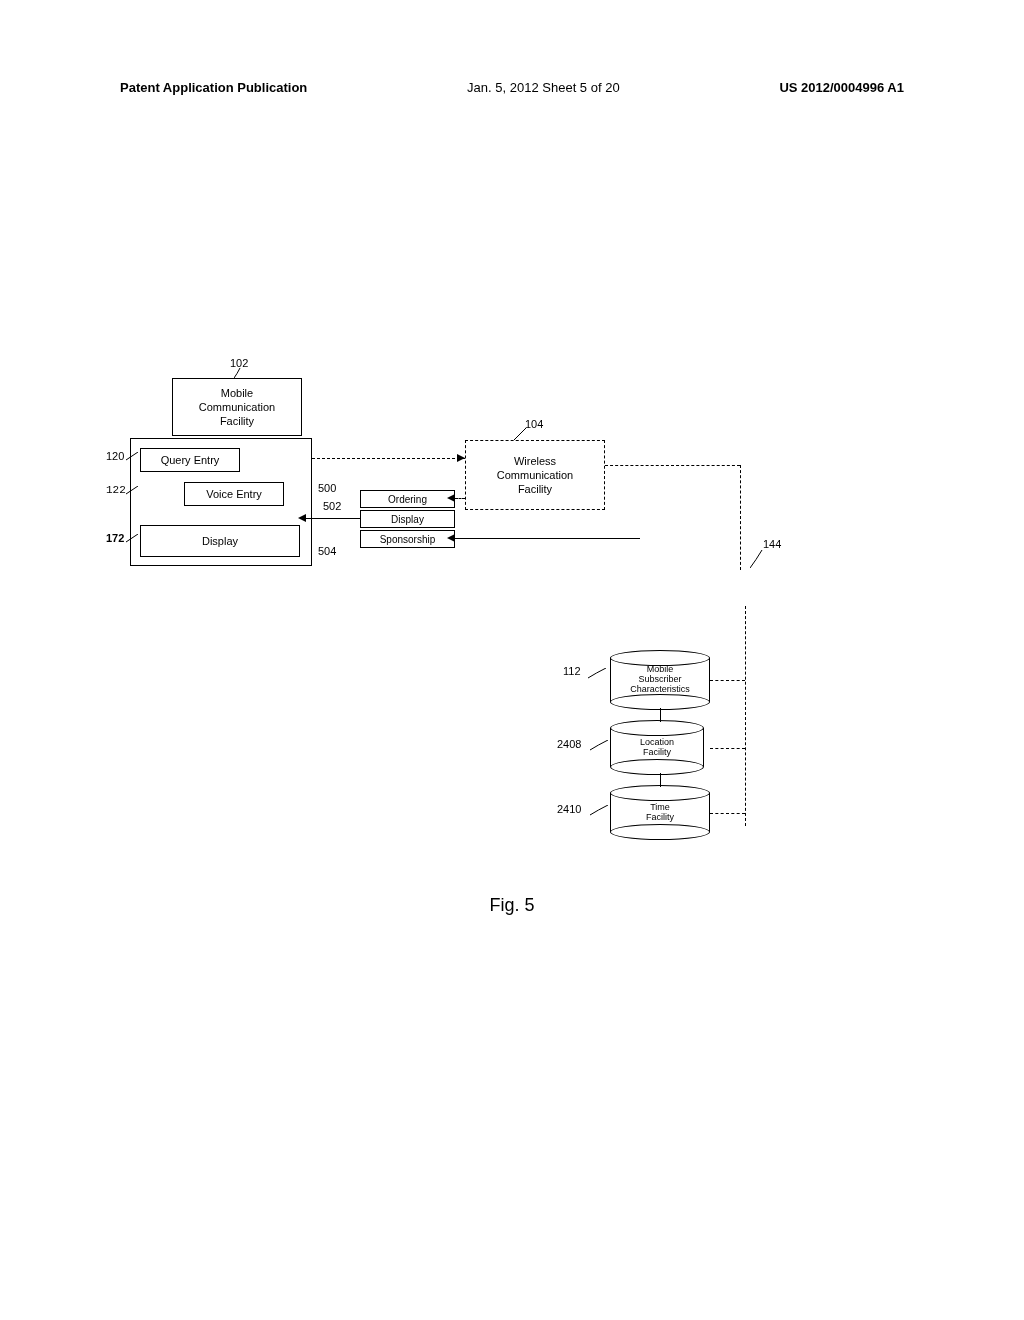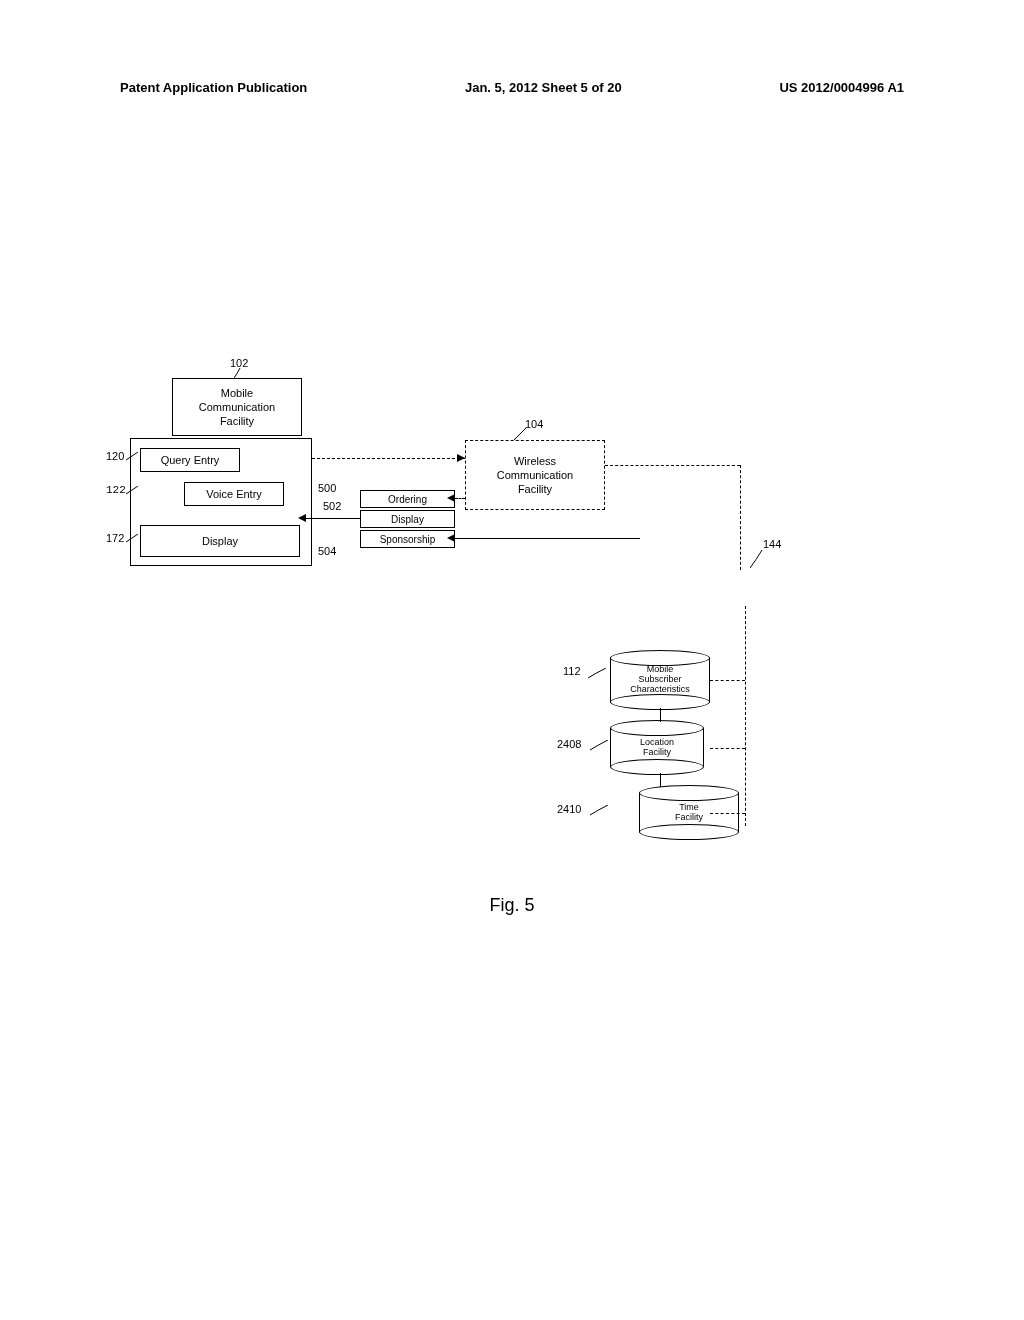--- a/index.html
+++ b/index.html
@@ -14,21 +14,21 @@
       position: absolute;
       top: 80px;
       left: 0;
       right: 0;
       display: flex;
       justify-content: space-between;
       padding: 0 120px;
       font-size: 13px;
     }
     .header-left { font-weight: bold; }
-    .header-mid { font-weight: bold; }
+    .header-mid { font-weight: normal; }
     .header-right { font-weight: bold; }
     .diagram { position: absolute; top: 360px; left: 0; width: 1024px; height: 600px; }
     .box {
       position: absolute;
       border: 1px solid #000;
       background: white;
       display: flex;
       align-items: center;
       justify-content: center;
       text-align: center;
@@ -109,21 +109,21 @@
       <path d="M0 8 Q6 4 12 0" stroke="#000" fill="none"></path>
     </svg>
 
   <div class="box" style="left:140px; top:122px; width:100px; height:24px;margin-left:44px;">Voice Entry</div>
   <div class="ref" style="left:106px; top:124px;font-family:Liberation Mono, monospace;">122</div>
   <svg style="position:absolute; left:126px; top:126px; width:14px; height:10px;">
       <path d="M0 8 Q6 4 12 0" stroke="#000" fill="none"></path>
     </svg>
 
   <div class="box" style="left:140px; top:165px; width:160px; height:32px;">Display</div>
-  <div class="ref" style="left:106px; top:172px;">172</div>
+  <div class="ref" style="left:106px; top:172px;font-weight:bold;">172</div>
   <svg style="position:absolute; left:126px; top:174px; width:14px; height:10px;">
       <path d="M0 8 Q6 4 12 0" stroke="#000" fill="none"></path>
     </svg>
 
   <div class="box" style="left:130px; top:78px; width:182px; height:128px; border:1px solid #000; background:transparent; z-index:-1;"></div>
 
   <div class="box dashed" style="left:465px; top:80px; width:140px; height:70px; white-space:pre-line; line-height:1.3;">Wireless
 Communication
 Facility</div>
   <div class="ref" style="left:525px; top:58px;">104</div>
@@ -160,21 +160,21 @@
     <div class="cyl-top"></div>
     <div class="cyl-body" style="white-space:pre-line;">Location
 Facility</div>
     <div class="cyl-bot"></div>
   </div>
   <div class="ref" style="left:557px; top:378px;">2408</div>
   <svg style="position:absolute; left:590px; top:380px; width:20px; height:12px;">
       <path d="M0 10 Q8 5 18 0" stroke="#000" fill="none"></path>
     </svg>
 
-  <div class="cylinder" style="left:610px; top:425px; width:100px; height:55px;margin-left:29px;">
+  <div class="cylinder" style="left:610px; top:425px; width:100px; height:55px;">
     <div class="cyl-top"></div>
     <div class="cyl-body" style="white-space:pre-line;">Time
 Facility</div>
     <div class="cyl-bot"></div>
   </div>
   <div class="ref" style="left:557px; top:443px;">2410</div>
   <svg style="position:absolute; left:590px; top:445px; width:20px; height:12px;">
       <path d="M0 10 Q8 5 18 0" stroke="#000" fill="none"></path>
     </svg>
 

